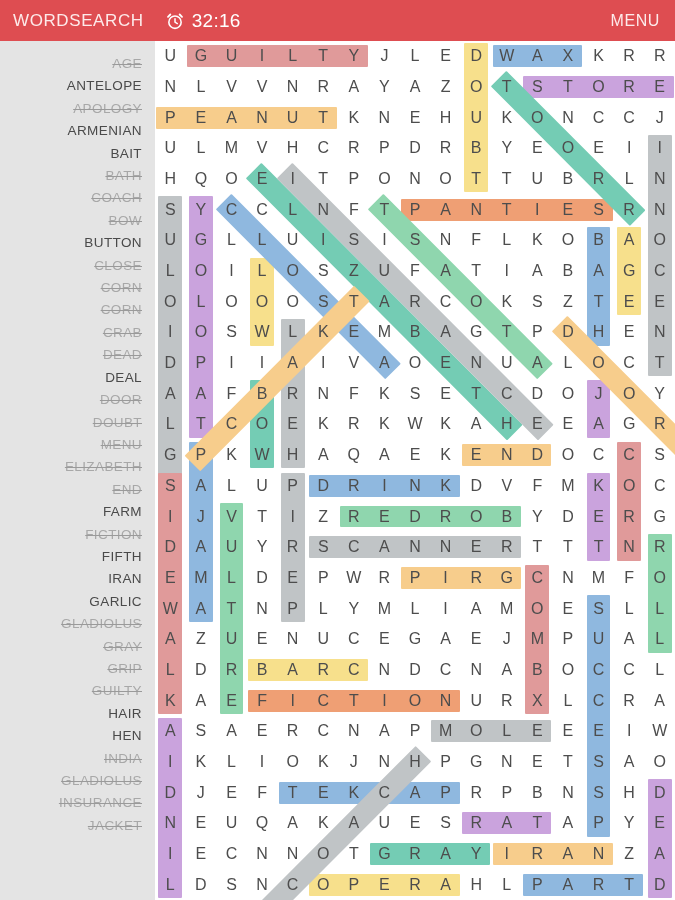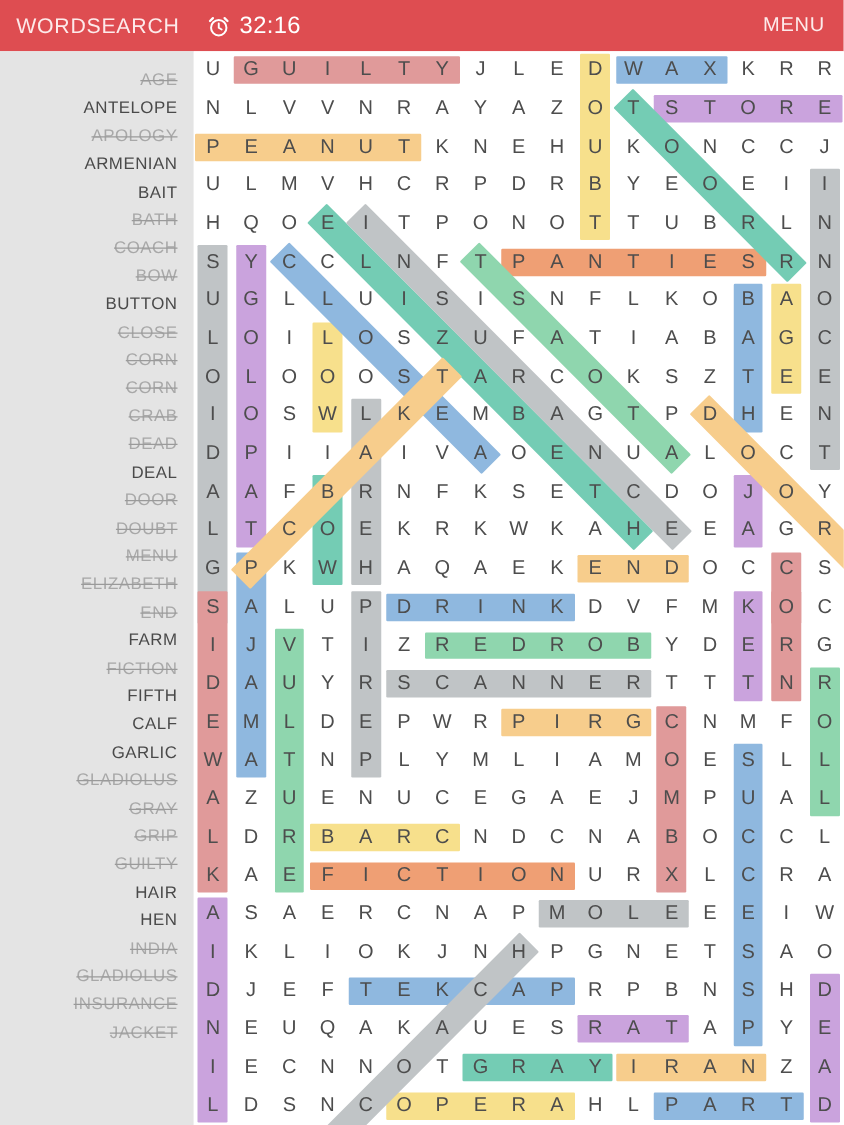--- a/index.html
+++ b/index.html
@@ -131,21 +131,21 @@
         <div class="word found">DEAD</div>
         <div class="word">DEAL</div>
         <div class="word found">DOOR</div>
         <div class="word found">DOUBT</div>
         <div class="word found">MENU</div>
         <div class="word found">ELIZABETH</div>
         <div class="word found">END</div>
         <div class="word">FARM</div>
         <div class="word found">FICTION</div>
         <div class="word">FIFTH</div>
-        <div class="word">CALF</div>
+        <div class="word">IRAN</div>
         <div class="word">GARLIC</div>
         <div class="word found">GLADIOLUS</div>
         <div class="word found">GRAY</div>
         <div class="word found">GRIP</div>
         <div class="word found">GUILTY</div>
         <div class="word">HAIR</div>
         <div class="word">HEN</div>
         <div class="word found">INDIA</div>
         <div class="word found">GLADIOLUS</div>
         <div class="word found">INSURANCE</div>

